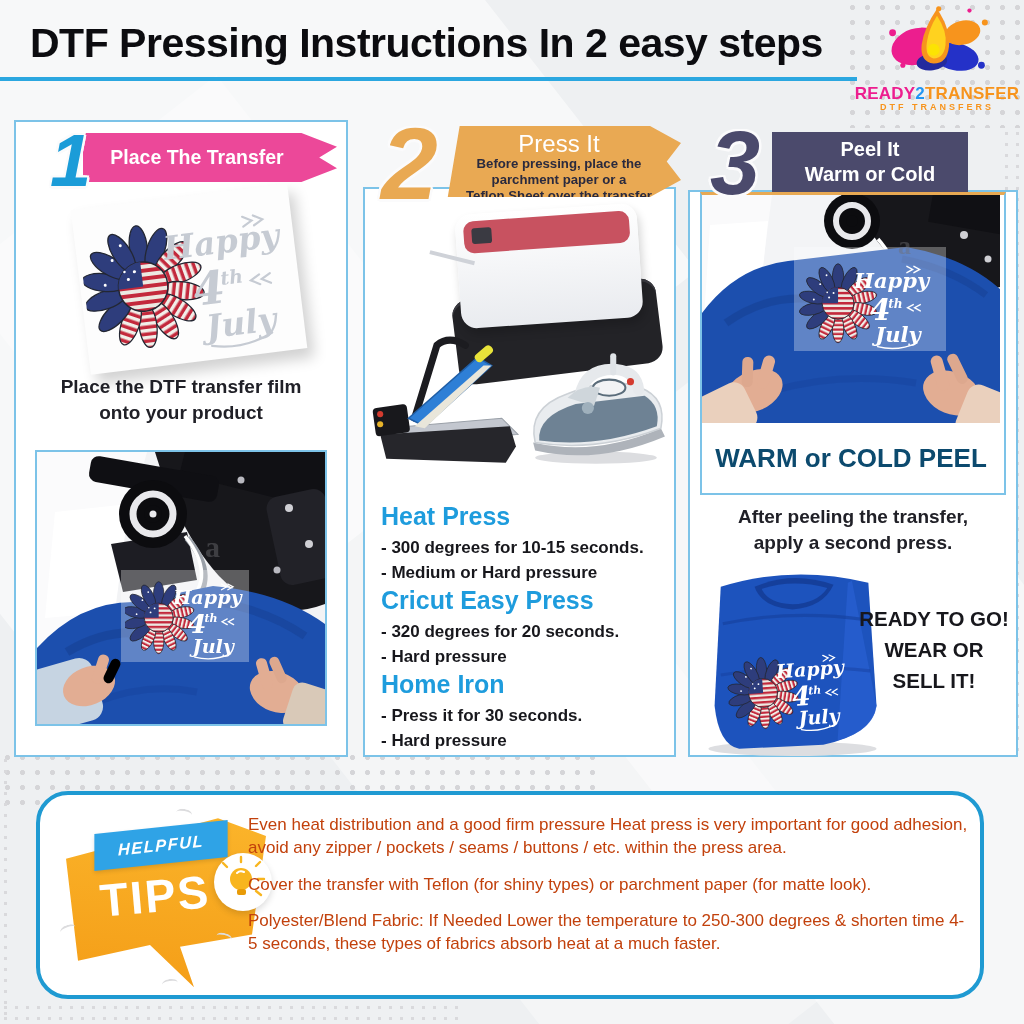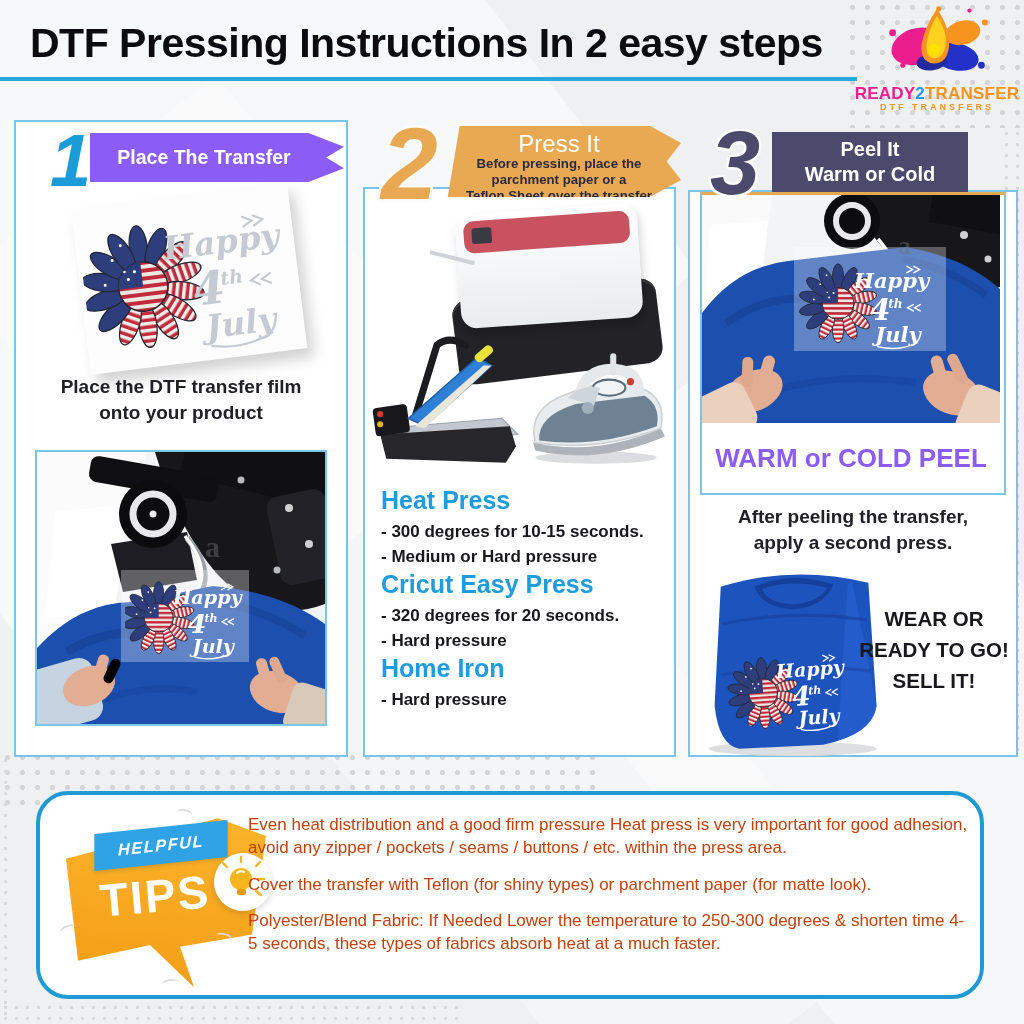--- a/index.html
+++ b/index.html
@@ -28,21 +28,21 @@
   #card2{left:363px;top:187px;width:309px;height:566px;}
   #card3{left:688px;top:190px;width:326px;height:563px;}
 
   .step-num{position:absolute;font-style:italic;font-weight:800;line-height:.92;z-index:6;
     text-shadow:2.5px 0 #fbfbfc,-2.5px 0 #fbfbfc,0 2.5px #fbfbfc,0 -2.5px #fbfbfc,2px 2px #fbfbfc,-2px -2px #fbfbfc,2px -2px #fbfbfc,-2px 2px #fbfbfc;}
   #num1{left:50px;top:127px;font-size:74px;color:#1b9cd8;}
   #num2{left:381px;top:118px;font-size:102px;color:#e9a953;}
   #num3{left:710px;top:122px;font-size:90px;color:#4b4a6c;}
 
   .banner{position:absolute;z-index:5;color:#fff;}
-  #banner1{left:90px;top:133px;width:254px;height:49px;background:#8b5cf6;
+  #banner1{left:83px;top:133px;width:254px;height:49px;background:#ec4899;
     clip-path:polygon(0 0,86% 0,100% 28%,93% 50%,100% 72%,86% 100%,0 100%);
     display:flex;align-items:center;justify-content:center;padding-right:26px;box-sizing:border-box;}
   #banner1 .b-label{font-size:19.5px;font-weight:800;}
   #banner2{left:443px;top:126px;width:238px;height:71px;background:#e9a953;
     clip-path:polygon(7% 0,87% 0,100% 24%,94% 50%,100% 76%,87% 100%,2% 100%);
     text-align:center;padding:5px 20px 0 14px;box-sizing:border-box;}
   #banner2 .b-title{font-size:24px;font-weight:400;line-height:1.05;}
   #banner2 .b-sub{font-size:13.2px;font-weight:800;color:#2a2a3e;line-height:1.22;}
   #banner3{left:772px;top:132px;width:196px;height:60px;background:#4b4a6c;
     display:flex;flex-direction:column;align-items:center;justify-content:center;}
@@ -67,30 +67,30 @@
     transform:rotate(-7deg);box-shadow:inset 0 3px 0 #3a3a40;}
   .ep-press{position:absolute;left:93px;top:20px;width:182px;height:114px;background:linear-gradient(180deg,#ffffff,#e9ebef);
     border-radius:16px;transform:rotate(-4deg);box-shadow:2px 6px 10px rgba(0,0,0,.18);z-index:2;}
   .ep-band{position:absolute;left:8px;top:7px;right:8px;height:32px;background:#c85260;border-radius:10px;}
   .ep-screen{position:absolute;left:16px;top:14px;width:20px;height:16px;background:#3a3a42;border-radius:3px;}
   .ep-cable{position:absolute;left:-28px;top:40px;width:46px;height:4px;background:#cfd2d8;transform:rotate(18deg);}
   .press-graphics{position:absolute;left:0;top:0;width:100%;height:300px;}
   .clamshell{position:absolute;left:3px;top:142px;width:152px;height:142px;}
   .iron{position:absolute;left:158px;top:160px;width:147px;height:117px;}
   .spec{position:absolute;left:16px;width:280px;}
-  .spec .heading{font-size:25px;font-weight:800;color:#1e9cdd;margin:0 0 5px 0;}
+  .spec .heading{font-size:25px;font-weight:800;color:#1e9cdd;margin:16px 0 5px 0;}
   .spec .bullet{font-size:17px;font-weight:800;color:#17171c;line-height:1.45;}
   #spec1{top:297px;} #spec2{top:381px;} #spec3{top:465px;}
 
   
   #photo3box{position:absolute;left:10px;top:0px;width:302px;height:298px;border:2px solid #7cc3e8;border-top:3px solid #e8a953;background:#fff;}
   #photo3{position:absolute;left:0;top:0;width:298px;height:228px;overflow:hidden;background:#f3f4f6;}
   #photo3 .transfer-chip{left:92px;top:52px;width:152px;height:104px;}
   #photo3 .design-svg{left:96px;top:56px;width:140px;height:102px;}
-  .peel-label{position:absolute;left:0;top:232px;width:298px;text-align:center;font-size:26px;font-weight:800;color:#8b5cf6;line-height:62px;}
+  .peel-label{position:absolute;left:0;top:232px;width:298px;text-align:center;font-size:26px;font-weight:800;color:#0c4a6e;line-height:62px;}
   #cap3{top:312px;}
   .folded-shirt{position:absolute;left:8px;top:360px;width:190px;height:205px;}
   .folded-shirt .design-svg{left:28px;top:92px;width:128px;height:92px;transform:rotate(-4deg);}
   .ready-text{position:absolute;left:168px;top:412px;width:152px;text-align:center;font-size:20.5px;font-weight:800;color:#17171c;line-height:1.5;}
 
   
   #tipsbox{position:absolute;left:36px;top:791px;width:948px;height:208px;background:#fff;border:4px solid #1f9ad2;border-radius:32px;box-sizing:border-box;}
   .tips-badge{position:absolute;left:26px;top:18px;width:204px;height:176px;}
   .badge-yellow{position:absolute;left:0;top:0;width:200px;height:176px;background:linear-gradient(185deg,#fbb52b,#f49d17);
     clip-path:polygon(0 26%,76% 3%,100% 13%,93% 69%,57% 76%,64% 99%,42% 75%,6% 84%);}
@@ -337,20 +337,21 @@
       <div class="bullet">- 300 degrees for 10-15 seconds.</div>
       <div class="bullet">- Medium or Hard pressure</div>
     </div>
     <div class="spec" id="spec2">
       <div class="heading">Cricut Easy Press</div>
       <div class="bullet">- 320 degrees for 20 seconds.</div>
       <div class="bullet">- Hard pressure</div>
     </div>
     <div class="spec" id="spec3">
       <div class="heading">Home Iron</div>
+      <div class="bullet">- Press it for 30 seconds.</div>
       <div class="bullet">- Hard pressure</div>
     </div>
   </div>
 
   <div class="card" id="card3">
     <div id="photo3box">
       <div class="photo" id="photo3" style="border:none;">
         <svg class="scene" width="298" height="228" viewBox="0 0 298 228">
           <rect width="298" height="228" fill="#f3f4f6"></rect>
           <polygon points="0,0 70,0 40,228 0,228" fill="#fafafb"></polygon>
@@ -484,22 +485,22 @@
           <g stroke="#ffffff" stroke-width="2.2" fill="none" stroke-linecap="round">
             <path d="M166 24 l9 5 -9 5"></path>
             <path d="M177 24 l9 5 -9 5"></path>
             <path d="M176 84 l-9 5 9 5"></path>
             <path d="M187 84 l-9 5 9 5"></path>
             <path d="M120 150 q32 8 62 -6"></path>
           </g>
         </svg>
     </div>
     <div class="ready-text">
+      <div>READY TO GO!</div>
       <div>WEAR OR</div>
-      <div>READY TO GO!</div>
       <div>SELL IT!</div>
     </div>
   </div>
 
   <div id="tipsbox">
     <div class="tips-badge">
       <div class="badge-yellow"></div>
       <div class="badge-tips-label">TIPS</div>
       <div class="badge-ribbon">
         <span>HELPFUL</span>

